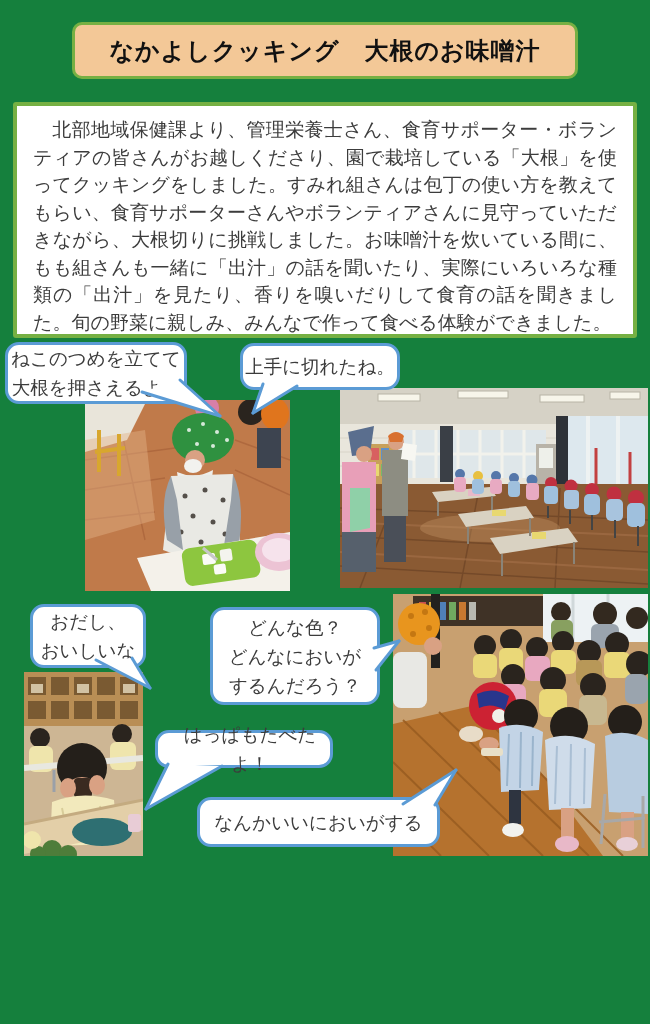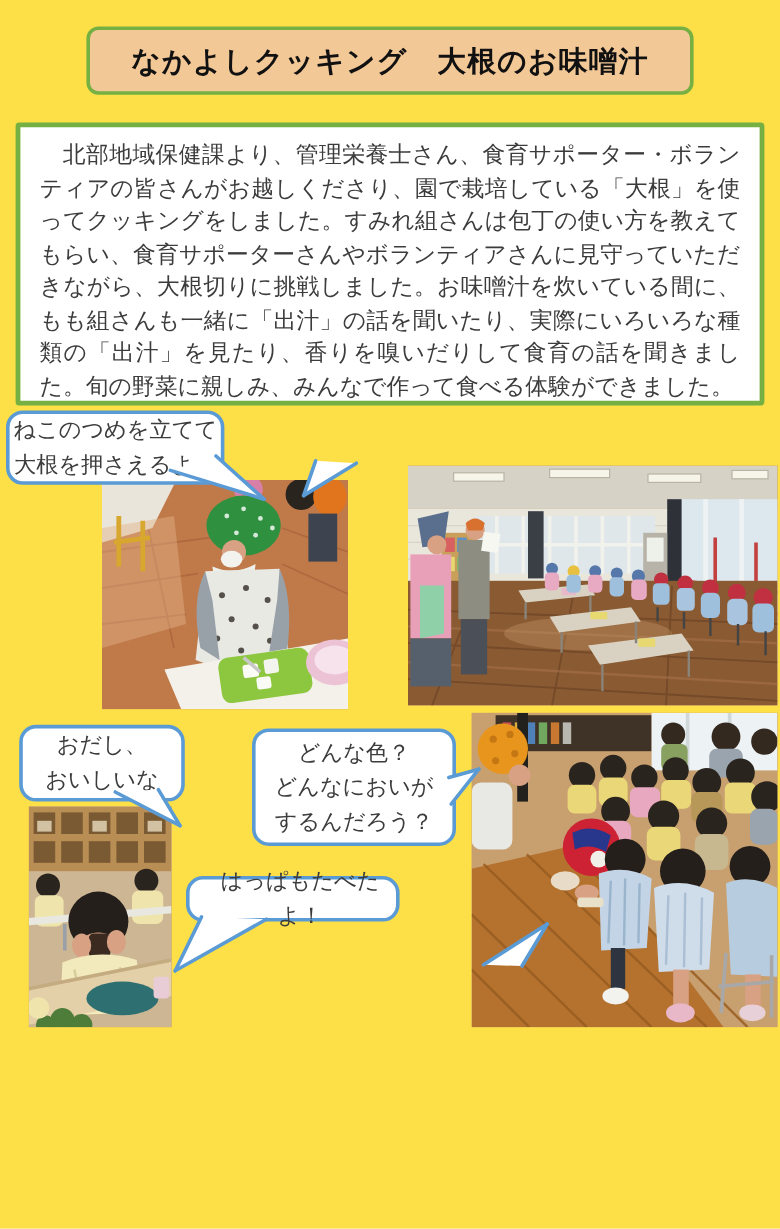--- a/index.html
+++ b/index.html
@@ -1,17 +1,17 @@
 <!DOCTYPE html>
 <html><head>
 <meta charset="utf-8">
 <style>
   html,body{margin:0;padding:0;background:#fff;}
   #page{
-    position:relative;width:650px;height:1024px;background:#fde047;
+    position:relative;width:650px;height:1024px;background:#15803d;
     font-family:"DejaVu Sans",sans-serif;color:#3c3c3c;overflow:hidden;
   }
   
   .title-box{
     position:absolute;left:72px;top:22px;width:506px;height:57px;
     background:#F3C897;border:3px solid #76B043;border-radius:10px;
     box-sizing:border-box;display:flex;align-items:center;justify-content:center;
   }
   .title-box .t{
     font-size:24px;font-weight:bold;color:#111;letter-spacing:1px;white-space:pre;
@@ -35,21 +35,21 @@
   #photo4{left:393px;top:594px;width:255px;height:262px;}
   
   .bubble{
     position:absolute;background:#fff;border:3px solid #5B9BD5;border-radius:14px;
     box-sizing:border-box;display:flex;align-items:center;justify-content:center;
     text-align:center;z-index:5;
   }
   .bubble .bt{font-size:18.5px;line-height:29px;color:#3c3c3c;white-space:pre-line;}
   #bubble1{left:5px;top:342px;width:182px;height:62px;}
   #bubble2{left:240px;top:343px;width:160px;height:47px;}
-  #bubble3{left:16px;top:604px;width:138px;height:64px;}
+  #bubble3{left:30px;top:604px;width:116px;height:64px;}
   #bubble4{left:210px;top:607px;width:170px;height:98px;}
   #bubble5{left:155px;top:730px;width:178px;height:38px;padding-left:12px;}
   #bubble6{left:197px;top:797px;width:243px;height:50px;}
   .tail{position:absolute;z-index:6;overflow:visible;}
   .tail polygon{fill:#fff;}
   .tail polyline{fill:none;stroke:#5B9BD5;stroke-width:3;stroke-linecap:round;stroke-linejoin:round;}
 </style>
 </head>
 <body>
 
@@ -440,20 +440,23 @@
   <div class="bubble" id="bubble1">
     <span class="bt">ねこのつめを立てて
 大根を押さえるよ。</span>
   </div>
   <svg class="tail" style="left:140px;top:378px" width="86" height="42">
     <polygon points="2,14 40,2 80,38"></polygon>
     <polyline points="2,14 80,38"></polyline>
       <polyline points="40,2 80,38"></polyline>
   </svg>
 
+  <div class="bubble" id="bubble2">
+    <span class="bt">上手に切れたね。</span>
+  </div>
   <svg class="tail" style="left:245px;top:378px" width="60" height="40">
     <polygon points="18,6 52,8 8,35"></polygon>
     <polyline points="18,6 8,35"></polyline>
       <polyline points="52,8 8,35"></polyline>
   </svg>
 
   <div class="bubble" id="bubble3">
     <span class="bt">おだし、
 おいしいな</span>
   </div>
@@ -476,20 +479,23 @@
 
   <div class="bubble" id="bubble5">
     <span class="bt">はっぱもたべたよ！</span>
   </div>
   <svg class="tail" style="left:140px;top:760px" width="90" height="54">
     <polygon points="28,4 82,6 6,49"></polygon>
     <polyline points="28,4 6,49"></polyline>
       <polyline points="82,6 6,49"></polyline>
   </svg>
 
+  <div class="bubble" id="bubble6">
+    <span class="bt">なんかいいにおいがする</span>
+  </div>
   <svg class="tail" style="left:395px;top:764px;z-index:7" width="70" height="44">
     <polygon points="8,40 40,41 61,6"></polygon>
     <polyline points="8,40 61,6"></polyline>
       <polyline points="40,41 61,6"></polyline>
   </svg>
 
 
 </div>
 
 </body></html>

